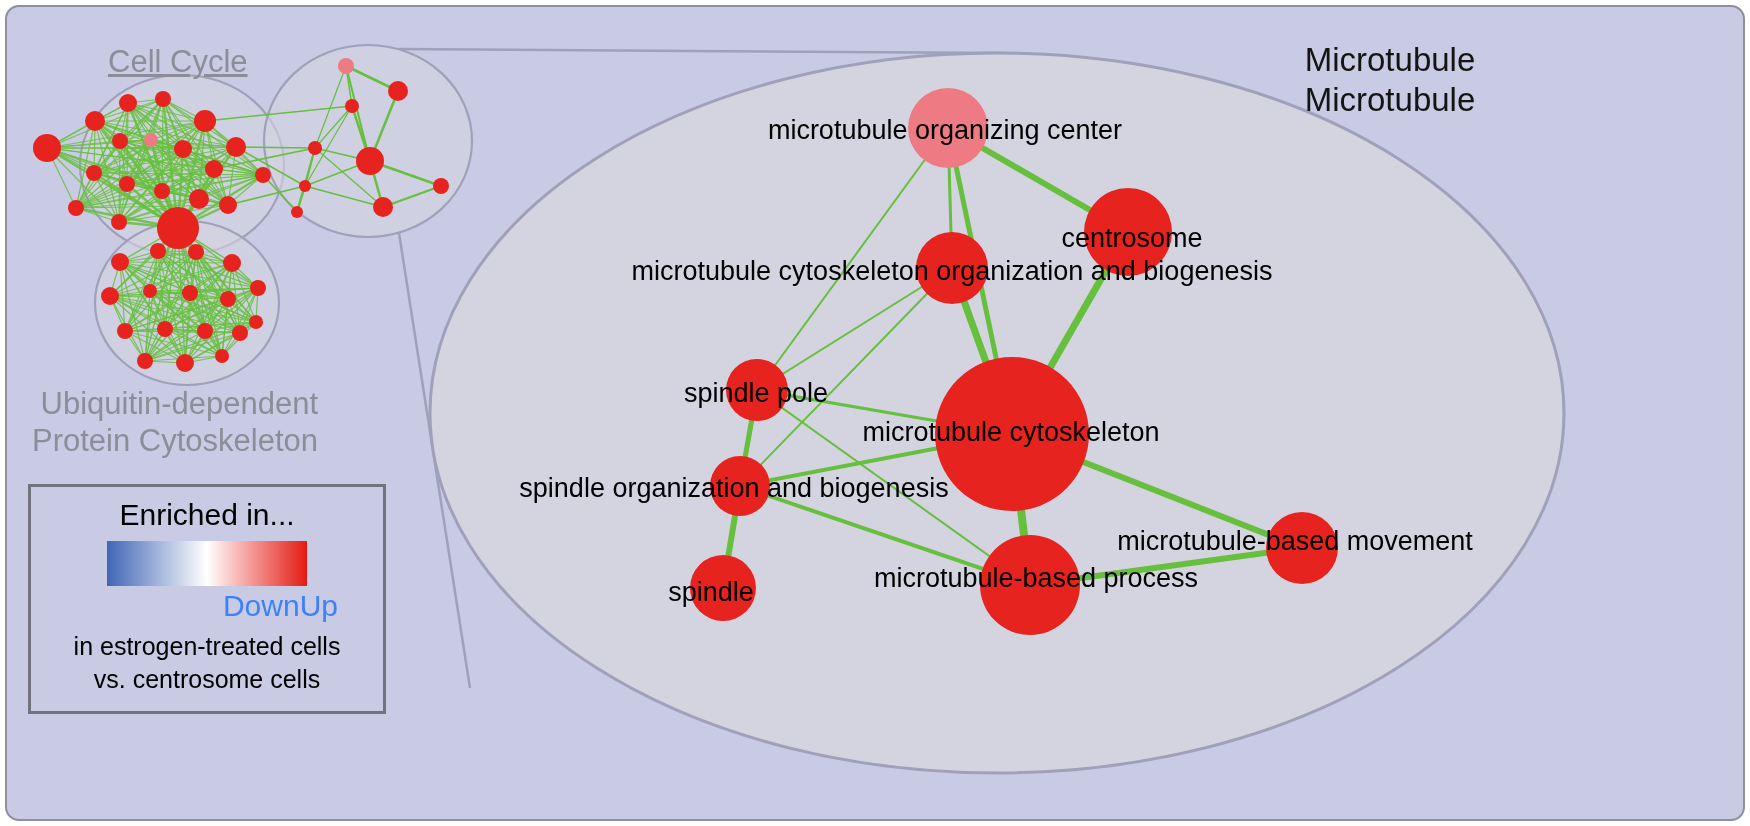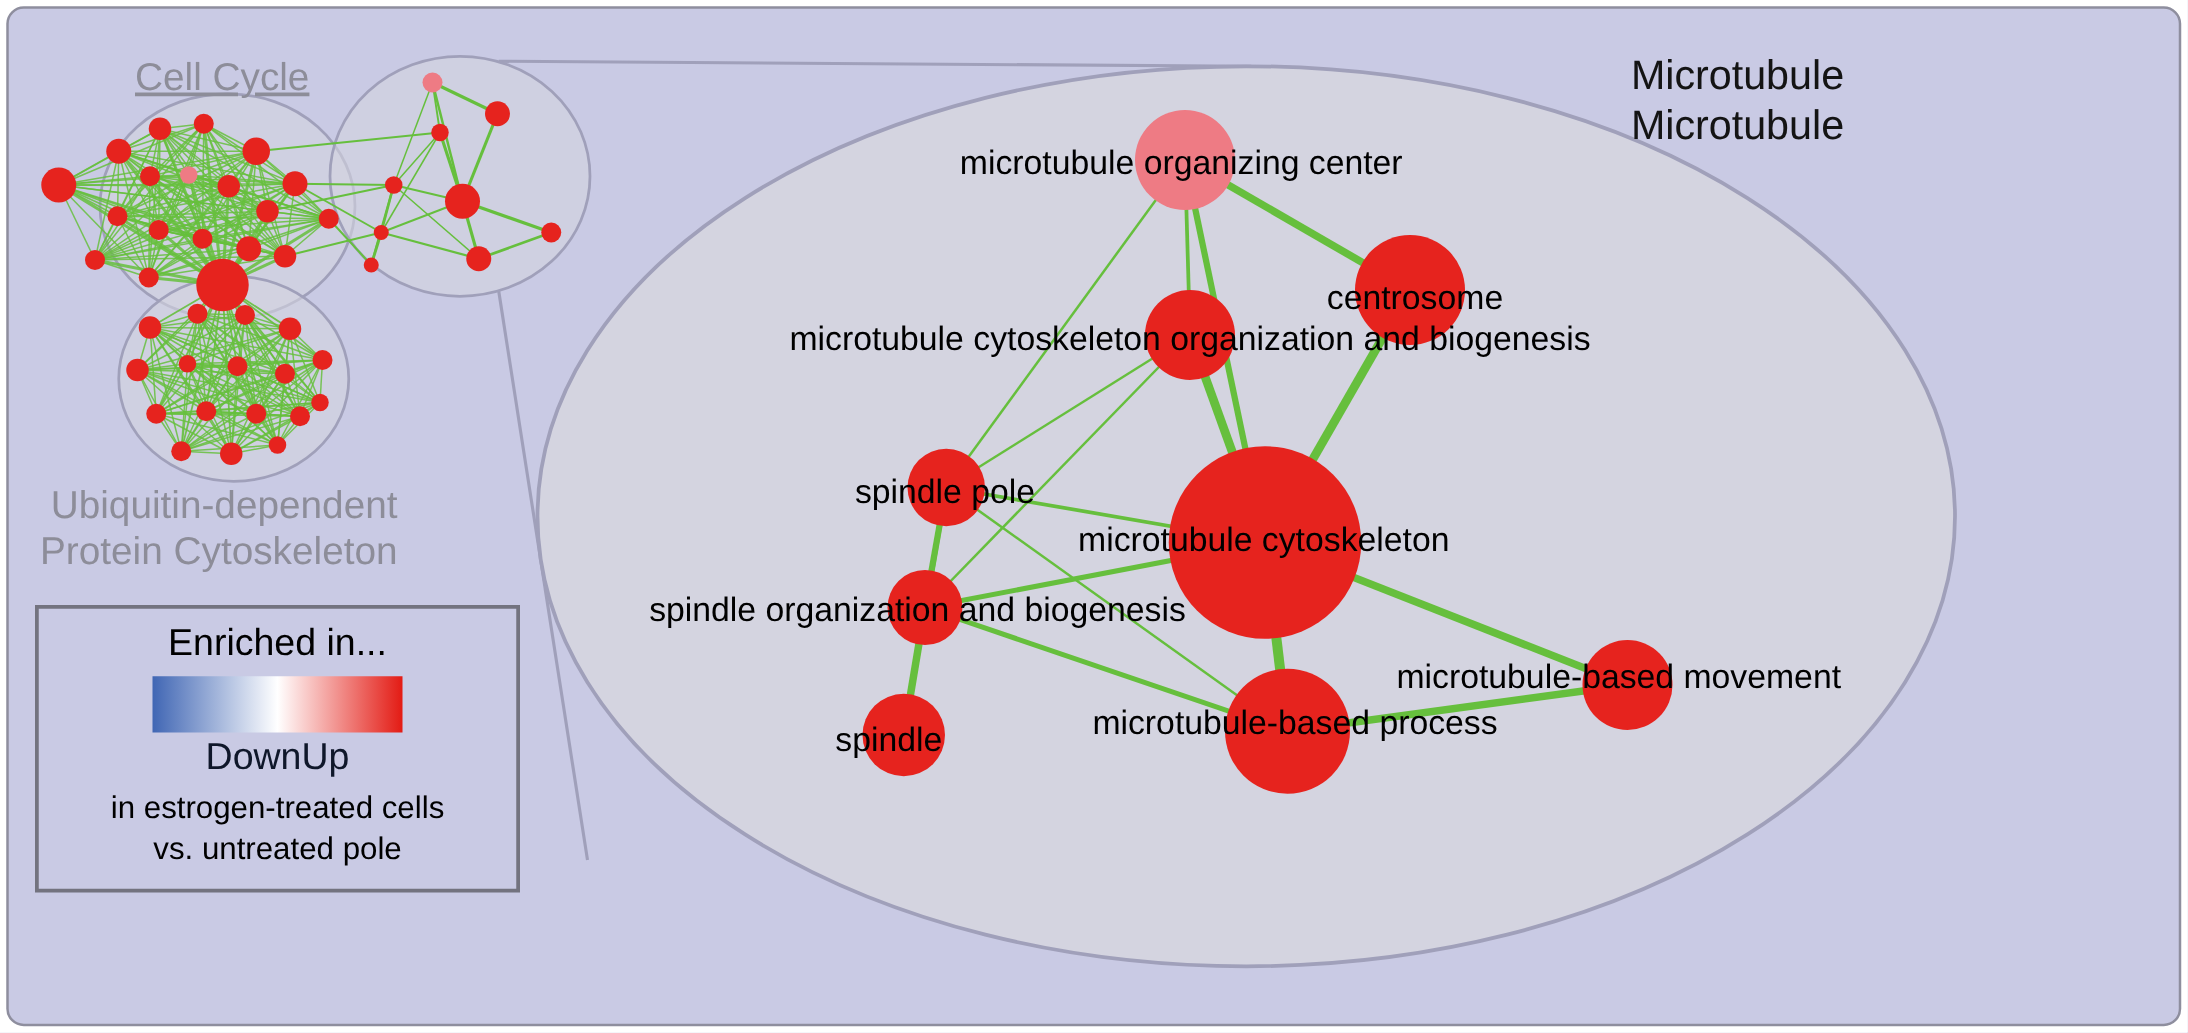--- a/index.html
+++ b/index.html
@@ -44,35 +44,35 @@
     left: 1230px; top: 40px;
     width: 320px;
     text-align: center;
     font-size: 33px;
     color: #141414;
     line-height: 1.22;
   }
   .legend {
     position: absolute;
     left: 28px; top: 484px;
-    width: 388px;
+    width: 358px;
     box-sizing: border-box;
     border: 3px solid #73737f;
     padding: 11px 0 16px;
     text-align: center;
   }
   .legend-title { font-size: 30px; color: #000000; }
   .legend-bar { width: 200px; height: 45px; margin: 9px auto 0; }
   .legend-row {
     display: flex;
-    justify-content: center;
+    justify-content: flex-end;
     width: 262px;
     margin: 3px auto 0;
     font-size: 30px;
-    color: #0f172a;
+    color: #3b82f6;
   }
   .legend-caption { font-size: 25px; color: #000000; line-height: 1.3; margin-top: 7px; }
 </style>
 </head>
 <body>
 
 <div class="stage">
   <div class="panel" style="background: rgb(201, 202, 228); border-color: rgb(142, 142, 158);"></div>
 
   <svg class="network-canvas" viewBox="0 0 1750 826">
@@ -527,16 +527,16 @@
 
   <div class="legend">
     <div class="legend-title">Enriched in...</div>
     <div class="legend-bar" style="background: linear-gradient(90deg, rgb(64, 102, 180) 0%, rgb(255, 255, 255) 50%, rgb(227, 27, 20) 100%);"></div>
     <div class="legend-row">
       <span>Down</span>
       <span>Up</span>
     </div>
     <div class="legend-caption">
       <div>in estrogen-treated cells</div>
-      <div>vs. untreated pole</div>
+      <div>vs. centrosome cells</div>
     </div>
   </div>
 </div>
 
 </body></html>

